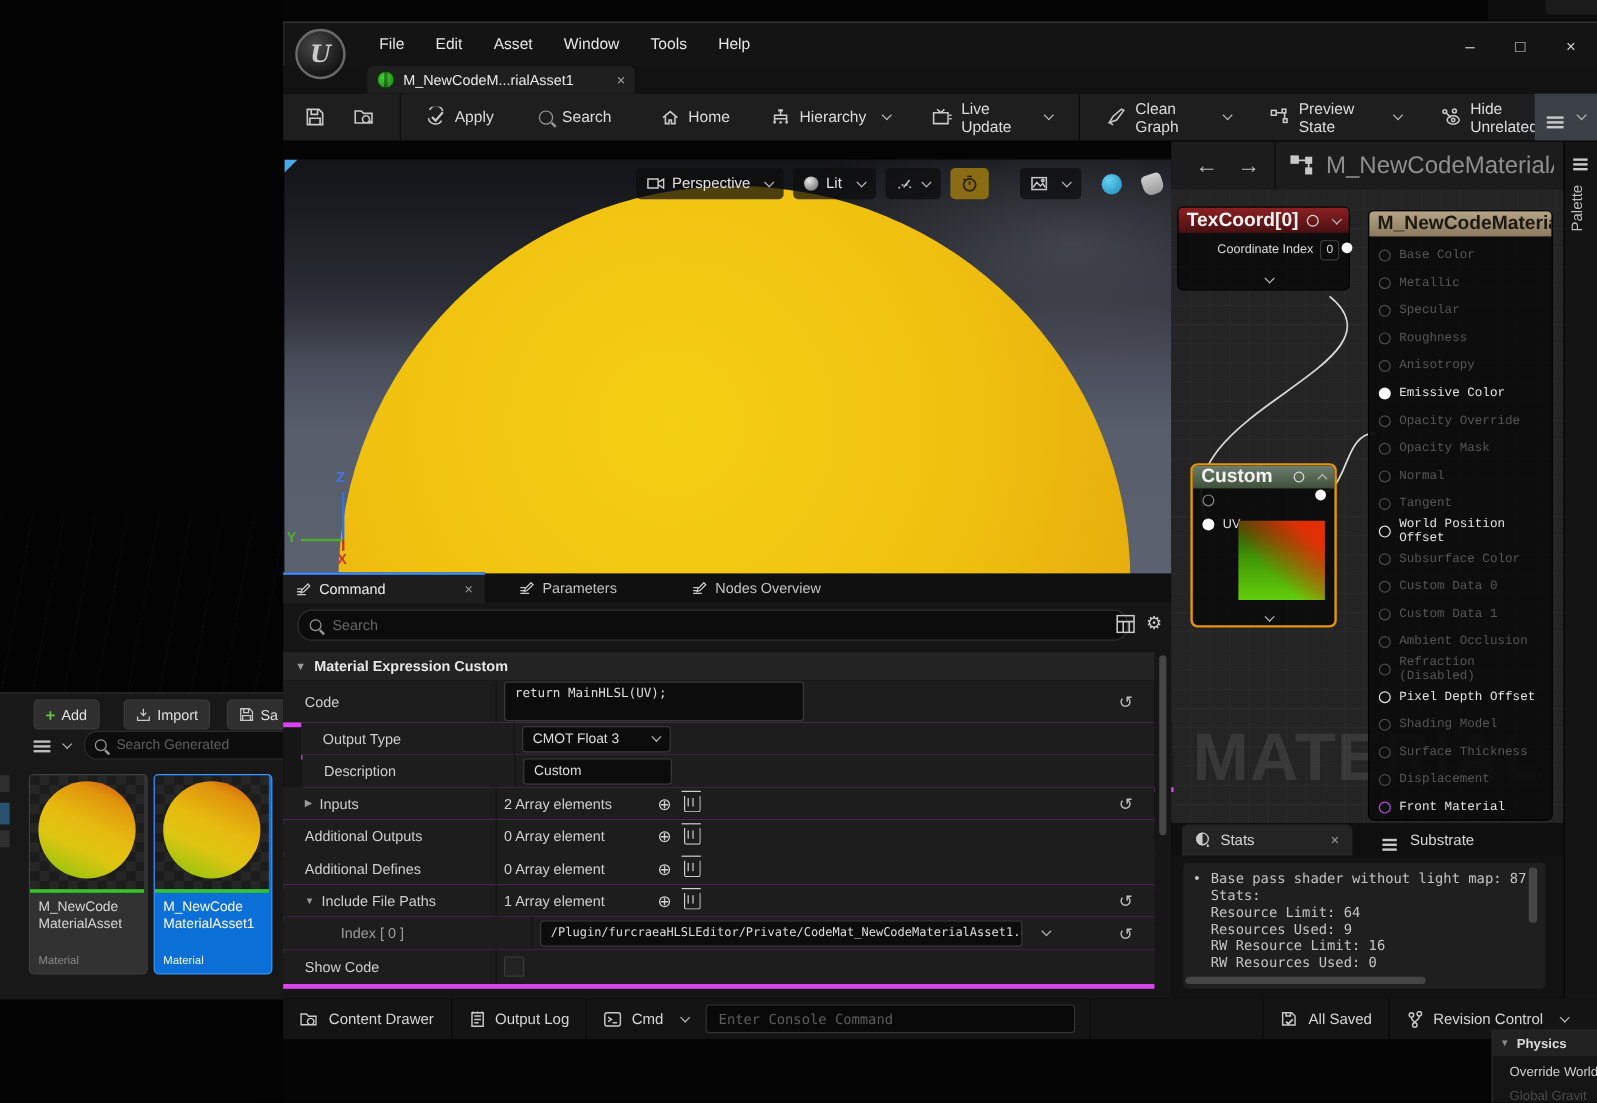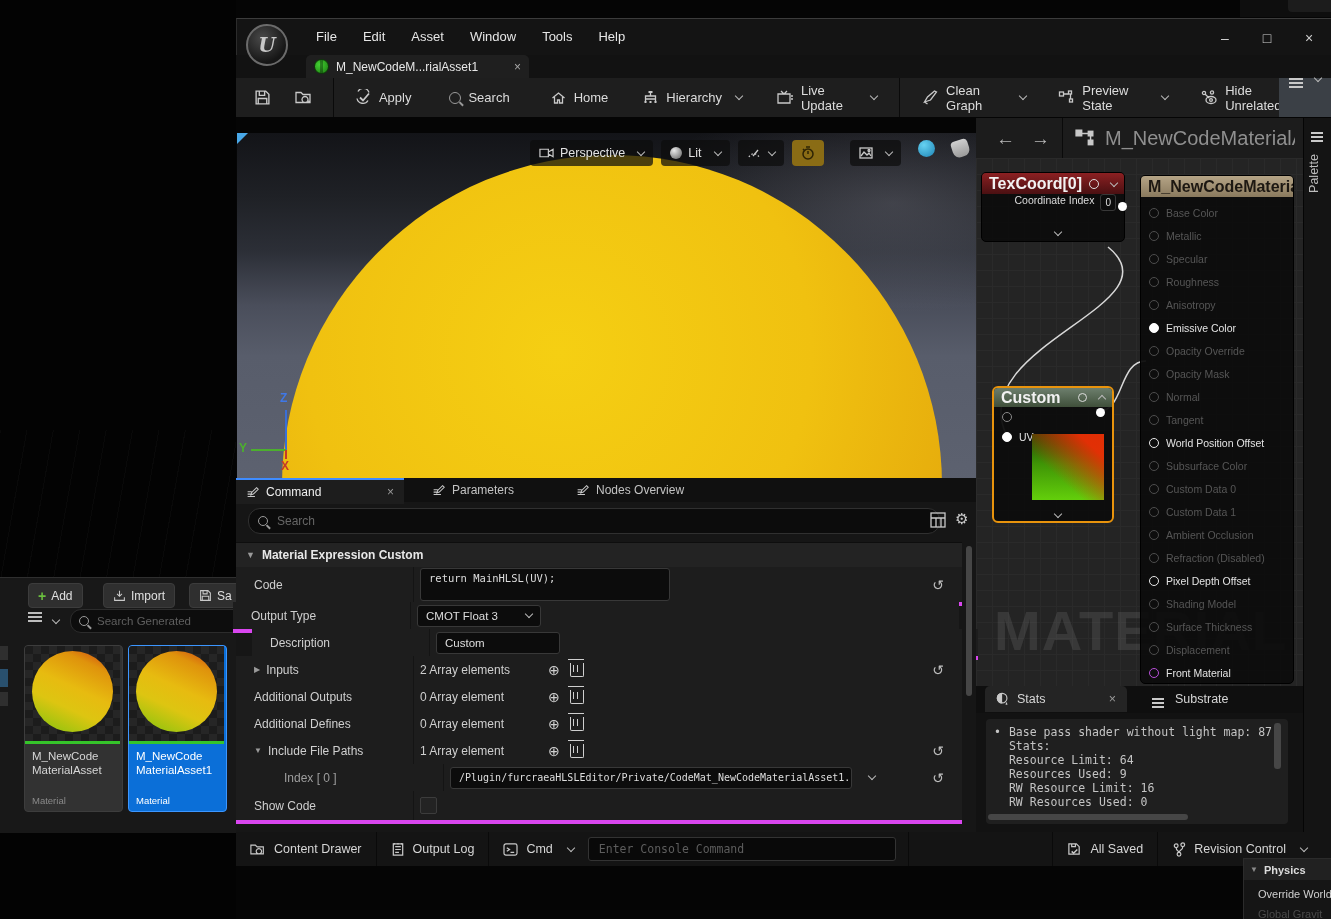--- a/index.html
+++ b/index.html
@@ -1,19 +1,19 @@
 <!DOCTYPE html>
 <html><head>
 <meta charset="utf-8">
 <style>
   html,body{margin:0;padding:0;background:#000;}
   #screen{position:relative;width:1331px;height:919px;overflow:hidden;background:#050505;
           font-family:"Liberation Sans",sans-serif;color:#cfcfcf;font-size:12px;-webkit-font-smoothing:antialiased;}
   .abs{position:absolute;}
-  .row{display:flex;}
+  .row{display:flex;align-items:center;}
   .mono{font-family:"DejaVu Sans Mono",monospace;}
   .chv{display:inline-block;width:5px;height:5px;border-right:1.5px solid #b9b9b9;border-bottom:1.5px solid #b9b9b9;
        transform:rotate(45deg);margin-left:7px;margin-top:-3px;flex:0 0 auto;}
   .chv.up{transform:rotate(-135deg);margin-top:3px;}
   .mag{display:inline-block;width:8px;height:8px;border:1.5px solid #9a9a9a;border-radius:50%;position:relative;flex:0 0 auto;}
   .mag::after{content:"";position:absolute;width:5px;height:1.5px;background:#9a9a9a;transform:rotate(45deg);right:-4px;bottom:-2px;}
   .vline{width:1px;background:#0a0a0a;}
   svg.ic{stroke:#c9c9c9;fill:none;stroke-width:1.3;flex:0 0 auto;}
   
   #titlebar{left:236px;top:18px;width:1095px;height:37px;background:#141414;border-top:1px solid #3c3c3c;border-left:1px solid #2c2c2c;}
@@ -405,21 +405,21 @@
            linear-gradient(to top right,rgba(255,40,0,0) 35%,rgba(235,45,5,.95) 82%),
            linear-gradient(to top,#63cf0b 0%,#3f9406 55%,#1e4a04 100%);"></div>
       <span class="chv" style="position:absolute;left:54px;bottom:4px;"></span>
     </div>
     <div class="outpin" style="left:120px;top:250px;"></div>
 
     <div class="node" style="left:164px;top:17px;width:152px;height:507px;">
       <div class="nhdr" style="background:linear-gradient(#b5a486,#8a7a5e);color:#1d1812;">
         <span>M_NewCodeMaterialAsset1</span>
       </div>
-      <div style="padding-top:4px;">
+      <div style="padding-top:4px;font-family:Liberation Mono, monospace;">
 
           <div class="pin-row disabled">
             <span class="pin"></span>
             <span>Base Color</span>
           </div>
 
           <div class="pin-row disabled">
             <span class="pin"></span>
             <span>Metallic</span>
           </div>
@@ -567,21 +567,21 @@
     <span>Material Expression Custom</span>
   </div>
 
   <div class="drow abs" style="left:236px;top:567px;width:726px;height:35px;">
     <div class="dlabel">Code</div>
     <div class="dval">
         <div class="vbox mono" style="width:232px;height:28px;align-items:flex-start;padding-top:3px;font-size:10.5px;">return MainHLSL(UV);</div>
       </div>
     <span class="reset">↺</span>
   </div>
-  <div class="drow abs" style="left:233px;top:602px;width:726px;height:27px;">
+  <div class="drow abs" style="left:251px;top:602px;width:726px;height:27px;">
     <div class="dlabel">Output Type</div>
     <div class="dval">
         <div class="vbox" style="width:106px;justify-content:space-between;">
           <span>CMOT Float 3</span>
           <span class="chv"></span>
         </div>
       </div>
   </div>
   <div class="drow abs" style="left:252px;top:629px;width:726px;height:27px;">
     <div class="dlabel">Description</div>

